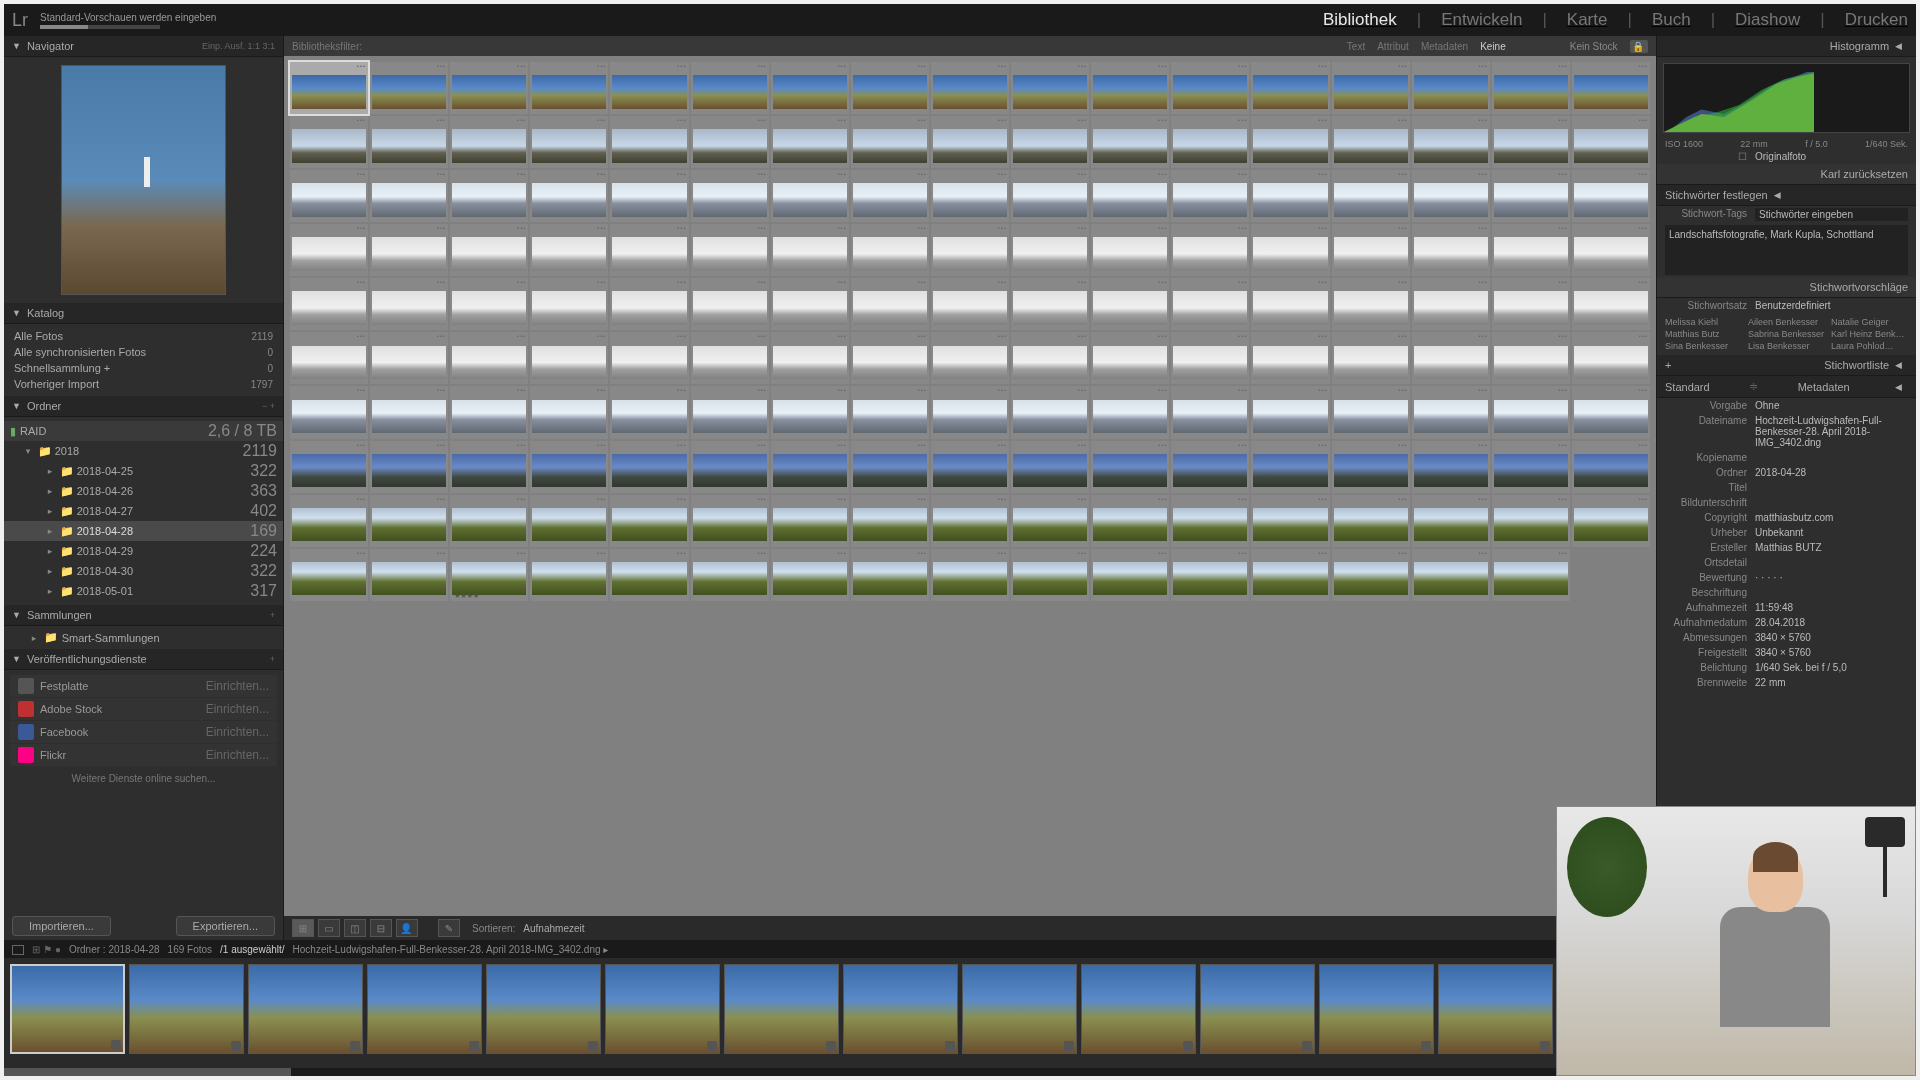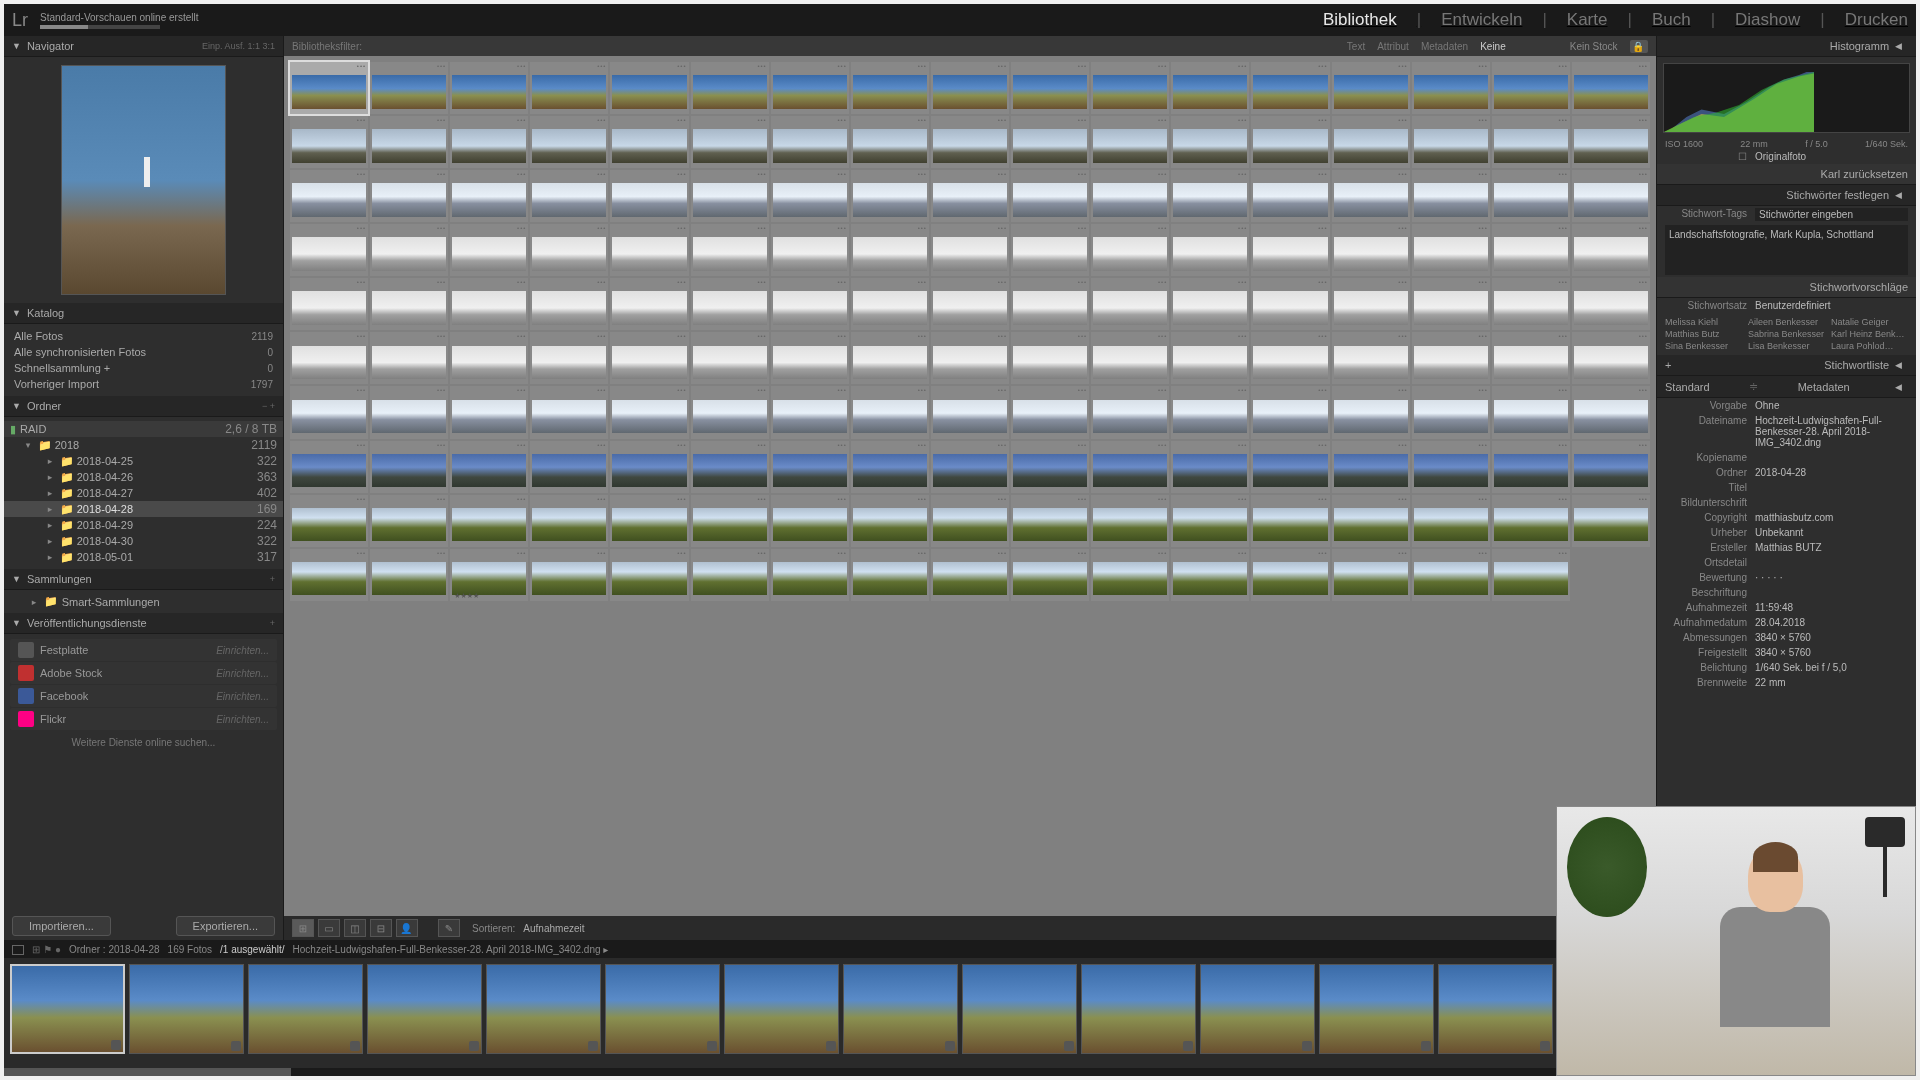--- a/index.html
+++ b/index.html
@@ -24,24 +24,24 @@
 .preview { padding: 8px; display: flex; justify-content: center; }
 .preview-img { width: 165px; height: 230px; background: linear-gradient(to bottom, #4a7ba8 0%, #5a8bb8 50%, #7a6850 70%, #5a4830 100%); border: 1px solid #555; position: relative; }
 .preview-img::after { content:''; position:absolute; left:50%; top:40%; width:6px; height:30px; background:#eee; }
 .panel-body { padding: 4px 0; font-size: 11px; color: #aaa; }
 .row { display: flex; padding: 2px 10px; align-items: center; }
 .row .val { margin-left: auto; color: #888; font-size: 10px; }
 .tree-row { display:flex; align-items:center; padding: 1px 6px 1px 0; color:#aaa; font-size:11px; }
 .tree-row.sel { background:#4a4a4a; color:#ddd; }
 .tree-row .indent { display:inline-block; }
 .tree-row .icon { width:12px; display:inline-block; text-align:center; color:#888; font-size:9px; }
-.tree-row .val { margin-left:auto; color:#888; font-size:12px; }
+.tree-row .val { margin-left:auto; color:#888; font-size:16px; }
 .pub-row { display:flex; align-items:center; padding:3px 8px; margin:1px 6px; background:#333; border-radius:2px; color:#999; font-size:11px; }
 .pub-row .picon { width:16px; height:16px; margin-right:6px; border-radius:2px; }
-.pub-row .act { margin-left:auto; color:#666; font-size:10px;font-style:italic; }
+.pub-row .act { margin-left:auto; color:#666; font-size:12px; }
 .center { flex:1; display:flex; flex-direction:column; background:#4a4a4a; }
 .filter-bar { height:20px; background:#383838; display:flex; align-items:center; padding:0 8px; font-size:10px; color:#888; }
 .filter-bar .fl { color:#777; }
 .filter-bar .right { margin-left:auto; display:flex; gap:12px; align-items:center; }
 .grid-area { flex:1; overflow:hidden; background:#808080; padding:6px; }
 .grid { display:grid; grid-template-columns: repeat(17, 1fr); gap:2px; }
 .cell { background:#888; aspect-ratio:1.5/1; padding:2px; position:relative; }
 .cell .img { width:100%; height:70%; margin-top:15%; }
 .cell.sel { background:#aaa; outline:2px solid #ddd; }
 .cell .dots { position:absolute; top:1px; right:2px; color:#666; font-size:6px; letter-spacing:1px; }
@@ -87,21 +87,21 @@
 .scrollbar-bottom { height:8px; background:#1a1a1a; position:relative; }
 .scrollbar-bottom .thumb { position:absolute; left:0; width:15%; height:100%; background:#555; }
 </style>
 </head>
 <body>
 
 <div class="app">
   <div class="topbar">
     <div class="logo">Lr</div>
     <div>
-      <div class="progress-label">Standard-Vorschauen online erstellt</div>
+      <div class="progress-label">Standard-Vorschauen werden eingeben</div>
       <div class="progress-bar"></div>
     </div>
     <div class="modules">
       <span class="module active">Bibliothek</span>
         <span class="divider">|</span>
       <span class="module">Entwickeln</span>
         <span class="divider">|</span>
       <span class="module">Karte</span>
         <span class="divider">|</span>
       <span class="module">Buch</span>
@@ -986,21 +986,21 @@
           <span>1/640 Sek.</span>
         </div>
       <div class="meta-row">
           <span class="ml">☐</span>
           <span class="mv">Originalfoto</span>
         </div>
       <div class="panel-header" style="justify-content:flex-end;background:#333">
           <span>Karl zurücksetzen</span>
         </div>
 
-      <div class="panel-header" style="justify-content:flex-end">
+      <div class="panel-header" style="">
         <span>Stichwörter festlegen</span>
           <span class="tri" style="margin-left:6px">◀</span>
       </div>
       <div class="meta-row">
           <span class="ml">Stichwort-Tags</span>
           <span class="mv" style="background:#222;padding:1px 4px">Stichwörter eingeben</span>
         </div>
       <div style="background:#222;margin:2px 8px;padding:4px;font-size:10px;color:#bbb;min-height:50px">Landschaftsfotografie, Mark Kupla, Schottland</div>
 
       <div class="panel-header" style="justify-content:flex-end;background:#333">

